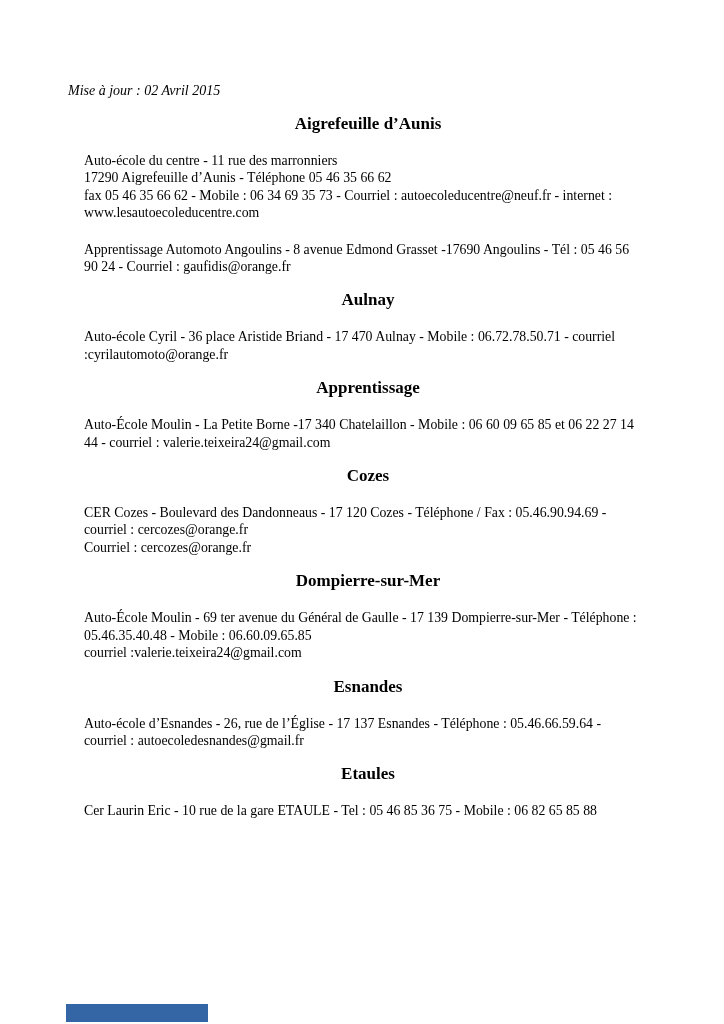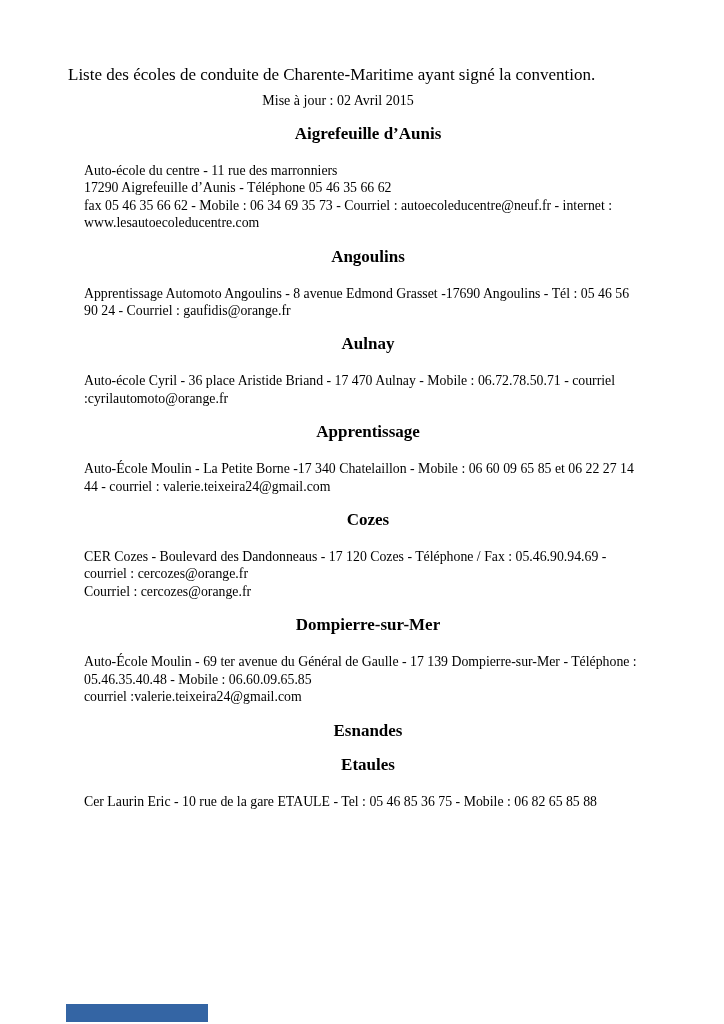--- a/index.html
+++ b/index.html
@@ -19,23 +19,23 @@
     width: 600px;
   }
   .title {
     font-size: 17px;
     line-height: 18px;
     white-space: pre;
   }
   .subtitle {
     font-size: 14px;
     line-height: 17px;
-    margin-top: 8px;
+    margin-top: 16px;
     width: 540px;
-    text-align: center;
+    font-style: italic;
   }
   section h2 {
     font-size: 17px;
     line-height: 18px;
     font-weight: bold;
     margin: 16px 0 0 0;
     text-align: center;
   }
   section p {
     font-size: 13.8px;
@@ -50,33 +50,31 @@
     width: 142px;
     height: 18px;
   }
 </style>
 </head>
 <body>
 
 <div class="page">
   <div class="doc">
 
-    <div class="title">Liste des écoles de conduite de Charente-Maritime ayant signé la convention.</div>
     <div class="subtitle">Mise à jour : 02 Avril 2015</div>
 
     <section>
       <h2>Aigrefeuille d’Aunis</h2>
       <p>Auto-école du centre - 11 rue des marronniers
 17290 Aigrefeuille d’Aunis - Téléphone 05 46 35 66 62
 fax 05 46 35 66 62 - Mobile : 06 34 69 35 73 - Courriel : autoecoleducentre@neuf.fr -  internet :
 www.lesautoecoleducentre.com</p>
     </section>
 
     <section>
-      <h2>Angoulins</h2>
       <p>Apprentissage Automoto Angoulins - 8 avenue Edmond Grasset -17690 Angoulins - Tél : 05 46 56
 90 24 - Courriel : gaufidis@orange.fr</p>
     </section>
 
     <section>
       <h2>Aulnay</h2>
       <p>Auto-école Cyril - 36 place Aristide Briand - 17 470 Aulnay - Mobile : 06.72.78.50.71 - courriel
 :cyrilautomoto@orange.fr</p>
     </section>
 
@@ -96,20 +94,22 @@
 
     <section>
       <h2>Dompierre-sur-Mer</h2>
       <p>Auto-École Moulin - 69 ter avenue du Général de Gaulle - 17 139 Dompierre-sur-Mer - Téléphone :
 05.46.35.40.48 - Mobile : 06.60.09.65.85
 courriel :valerie.teixeira24@gmail.com</p>
     </section>
 
     <section>
       <h2>Esnandes</h2>
+      <p>Auto-école d’Esnandes - 26, rue de l’Église - 17 137 Esnandes - Téléphone : 05.46.66.59.64 -
+courriel : autoecoledesnandes@gmail.fr</p>
     </section>
 
     <section>
       <h2>Etaules</h2>
       <p>Cer Laurin Eric - 10 rue de la gare ETAULE - Tel : 05 46 85 36 75 - Mobile : 06 82 65 85 88</p>
     </section>
 
   </div>
 
   <div class="highlight-bar" style="background:#3465a4"></div>

